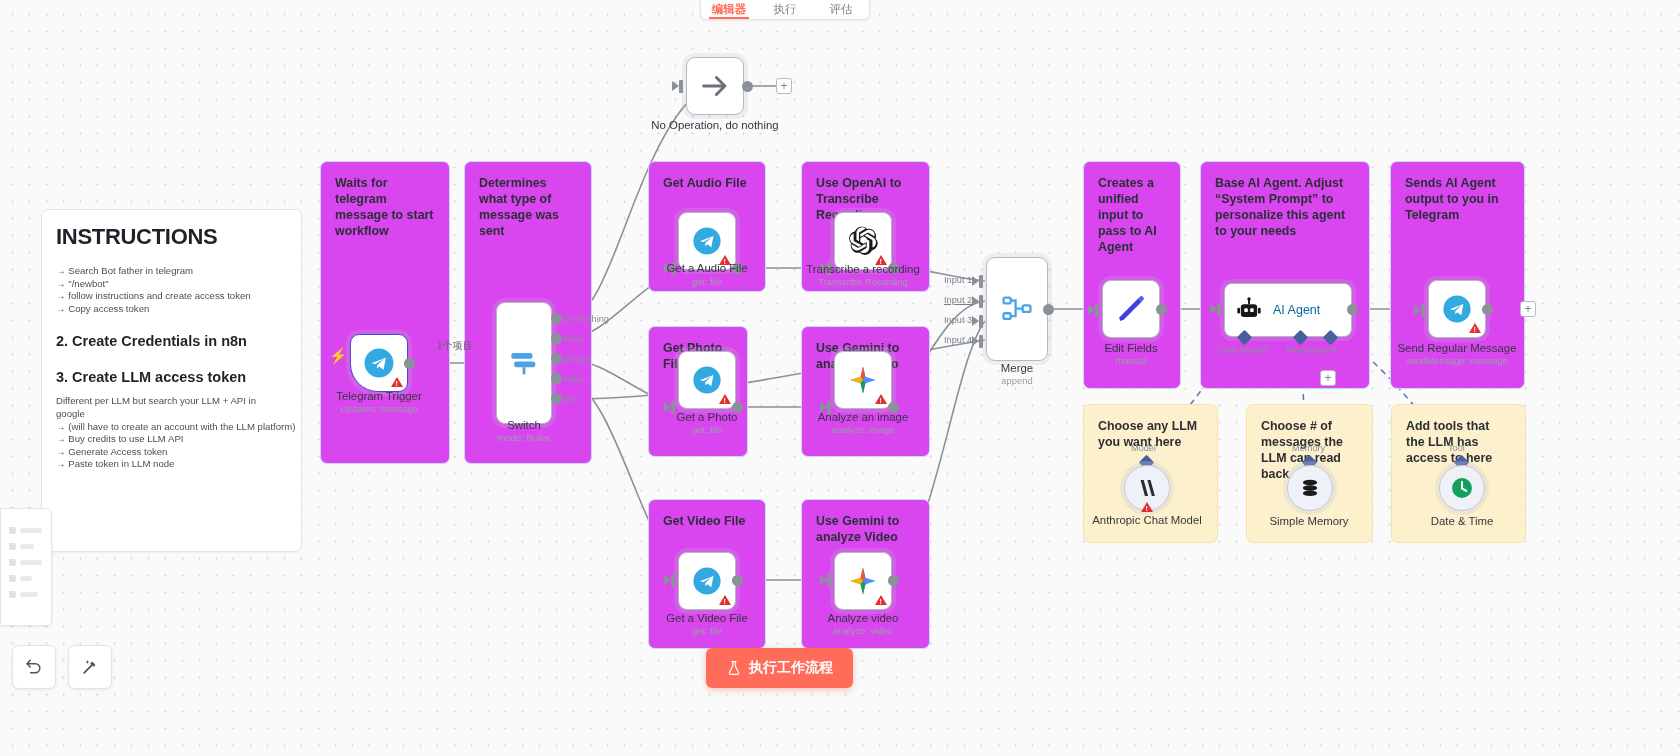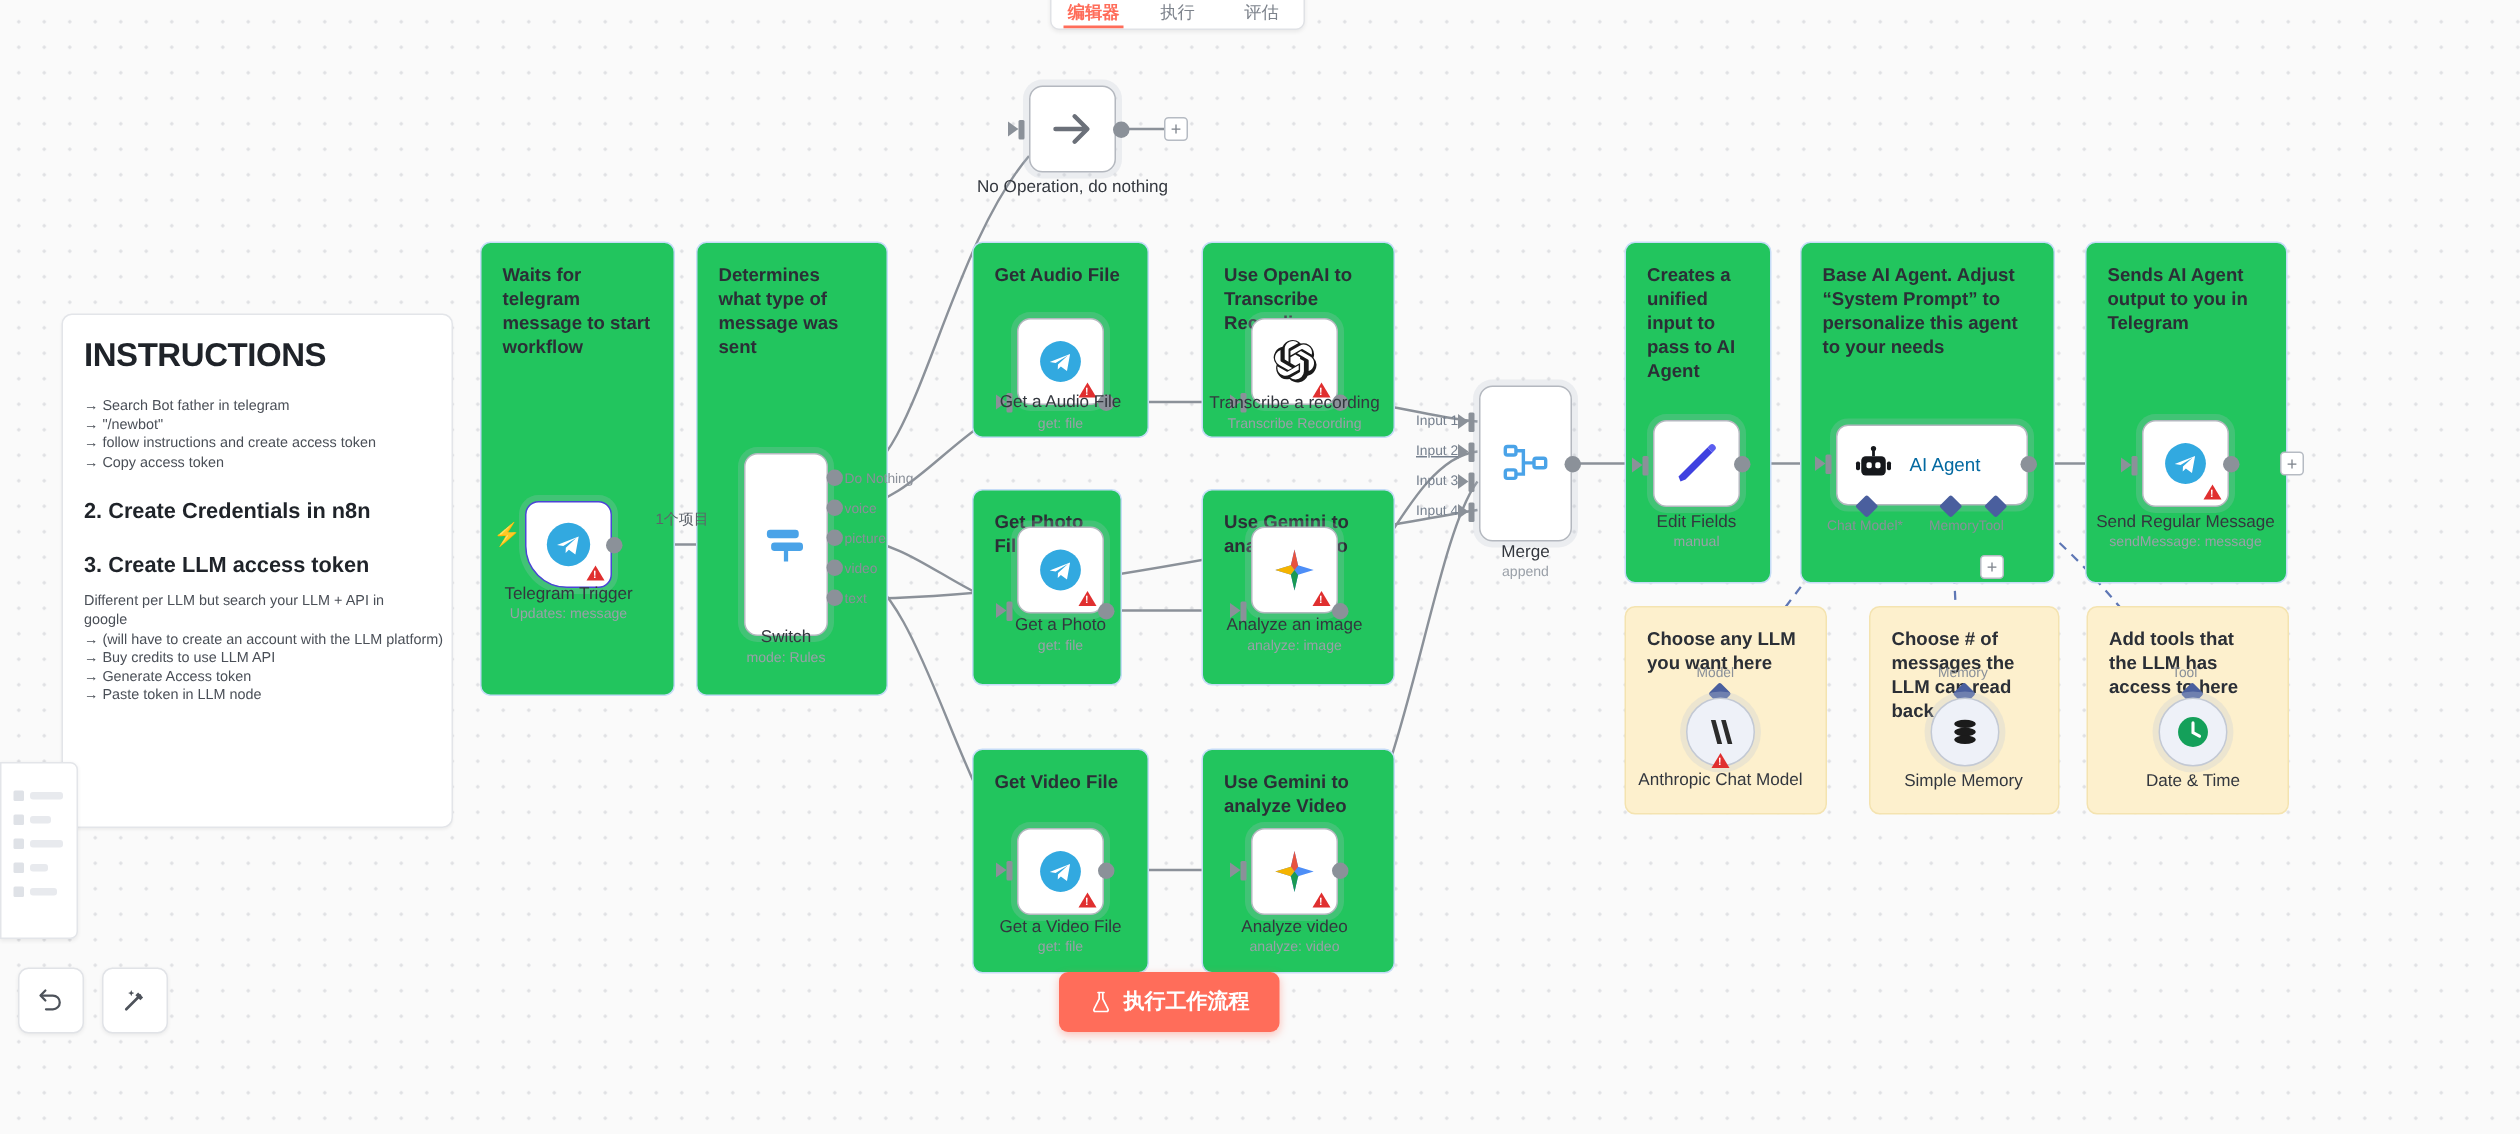--- a/index.html
+++ b/index.html
@@ -44,21 +44,21 @@
   
   .sticky {
     position:absolute;
     border-radius:7px;
     padding:13px 14px 10px 14px;
     font-size:12.4px;
     line-height:16px;
     color:#2b2f36;
     font-weight:bold;
   }
-  .sticky.blue { background:#22c55e; border:1px solid #c5dcf7; }
+  .sticky.blue { background:#d946ef; border:1px solid #c5dcf7; }
   .sticky.yellow { background:#fdf0cd; border:1px solid #f4e3b0; }
   .sticky.white {
     background:#ffffff; border:1px solid #e3e5e9;
     box-shadow:0 1px 2px rgba(0,0,0,.05);
     font-weight:normal;
     margin-top:48px;
   }
 
   
   #instructions h1 { font-size:22px; margin:6px 0 20px 0; font-weight:bold; letter-spacing:-.3px; color:#1f2329;}

